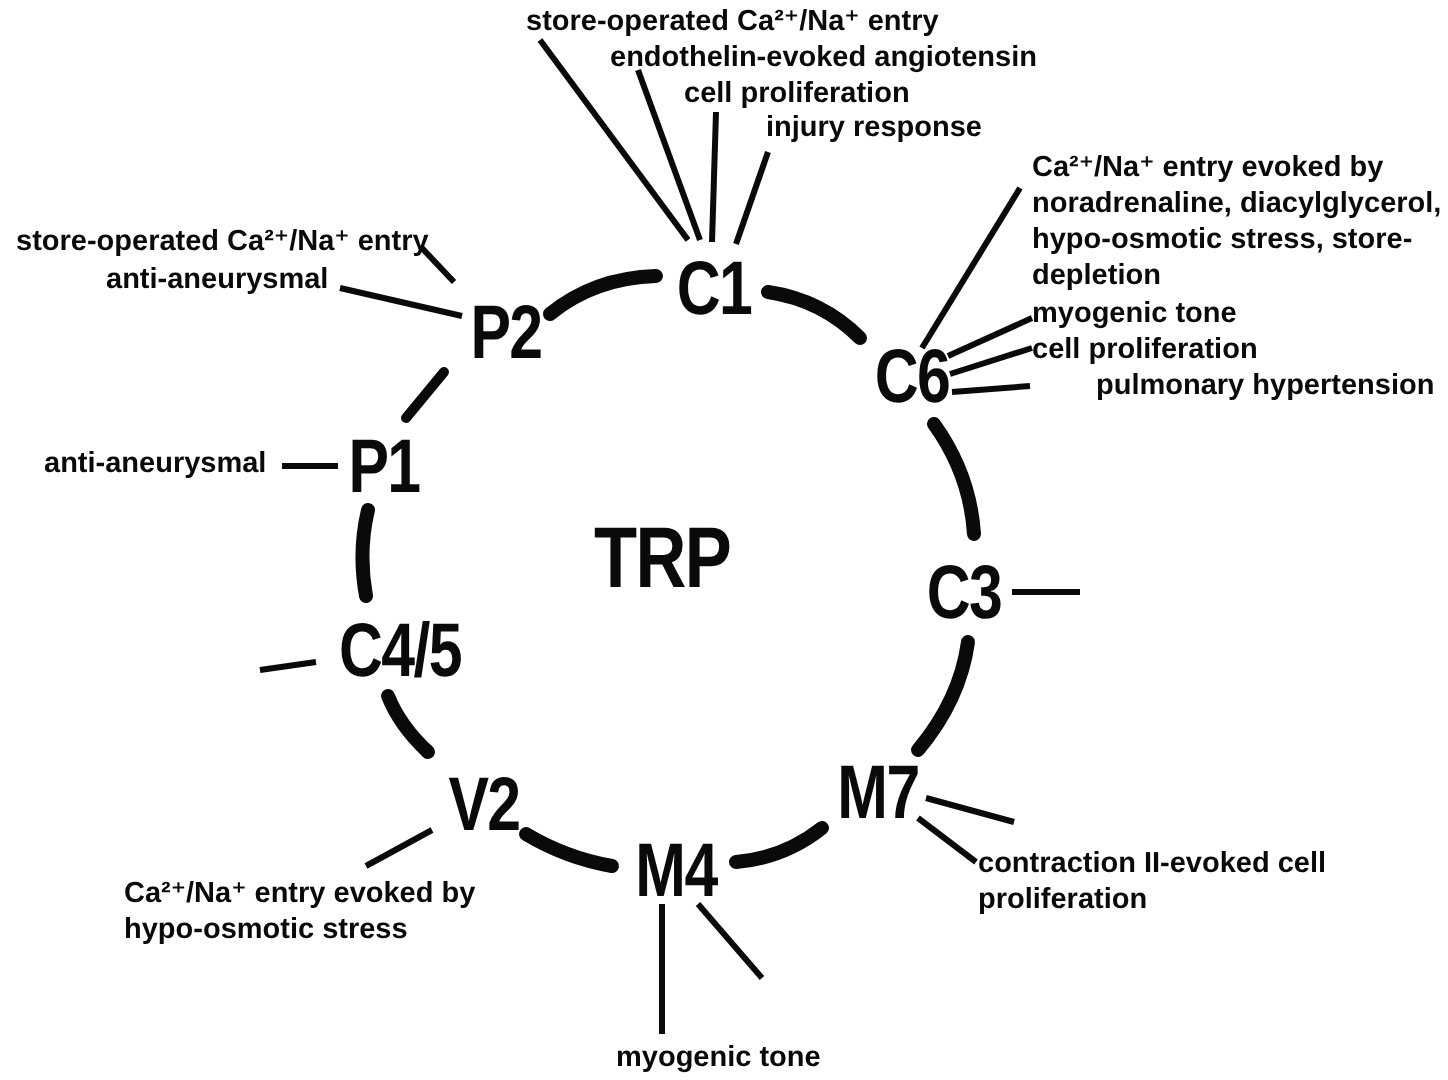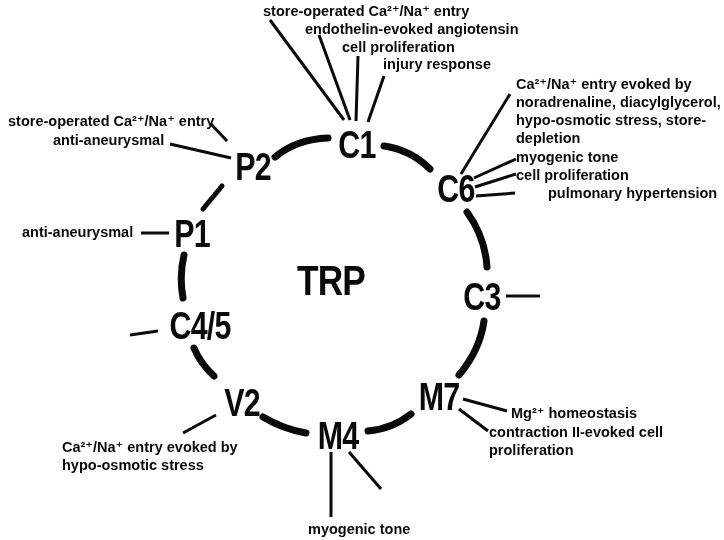--- a/index.html
+++ b/index.html
@@ -124,21 +124,20 @@
 
   <div class="ann" style="left:516px; top:75px;">Ca²⁺/Na⁺ entry evoked by
 noradrenaline, diacylglycerol,
 hypo-osmotic stress, store-
 depletion</div>
   <div class="ann" style="left:516px; top:148px;">myogenic tone</div>
   <div class="ann" style="left:516px; top:166px;">cell proliferation</div>
   <div class="ann" style="left:516px; top:184px;margin-left:32px;">pulmonary hypertension</div>
 
 
-  <div class="ann" style="left:511px; top:404px;">Mg²⁺ homeostasis</div>
   <div class="ann" style="left:489px; top:423px;">contraction II-evoked cell
 proliferation</div>
 
   <div class="ann" style="left:308px; top:520px;">myogenic tone</div>
 
   <div class="ann" style="left:62px; top:438px;">Ca²⁺/Na⁺ entry evoked by
 hypo-osmotic stress</div>
 
 
   <div class="ann" style="left:22px; top:223px;">anti-aneurysmal</div>

